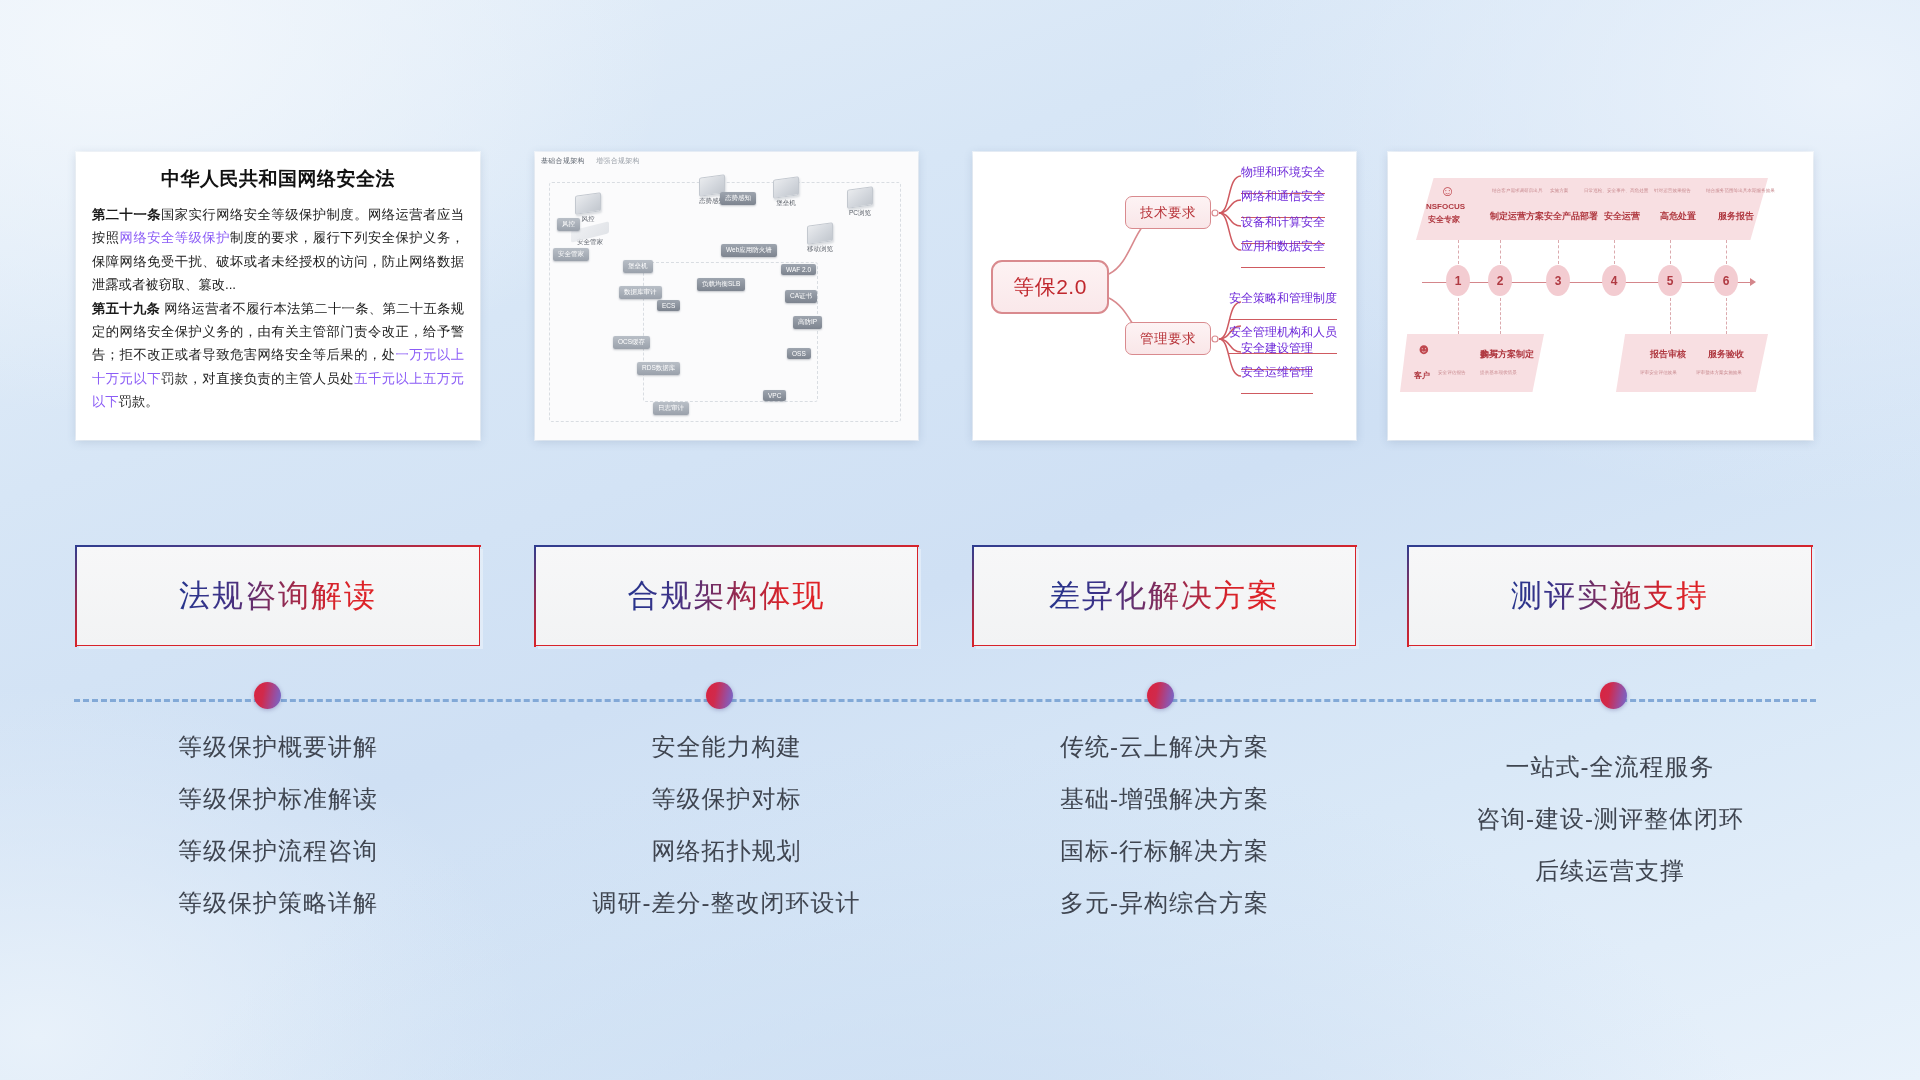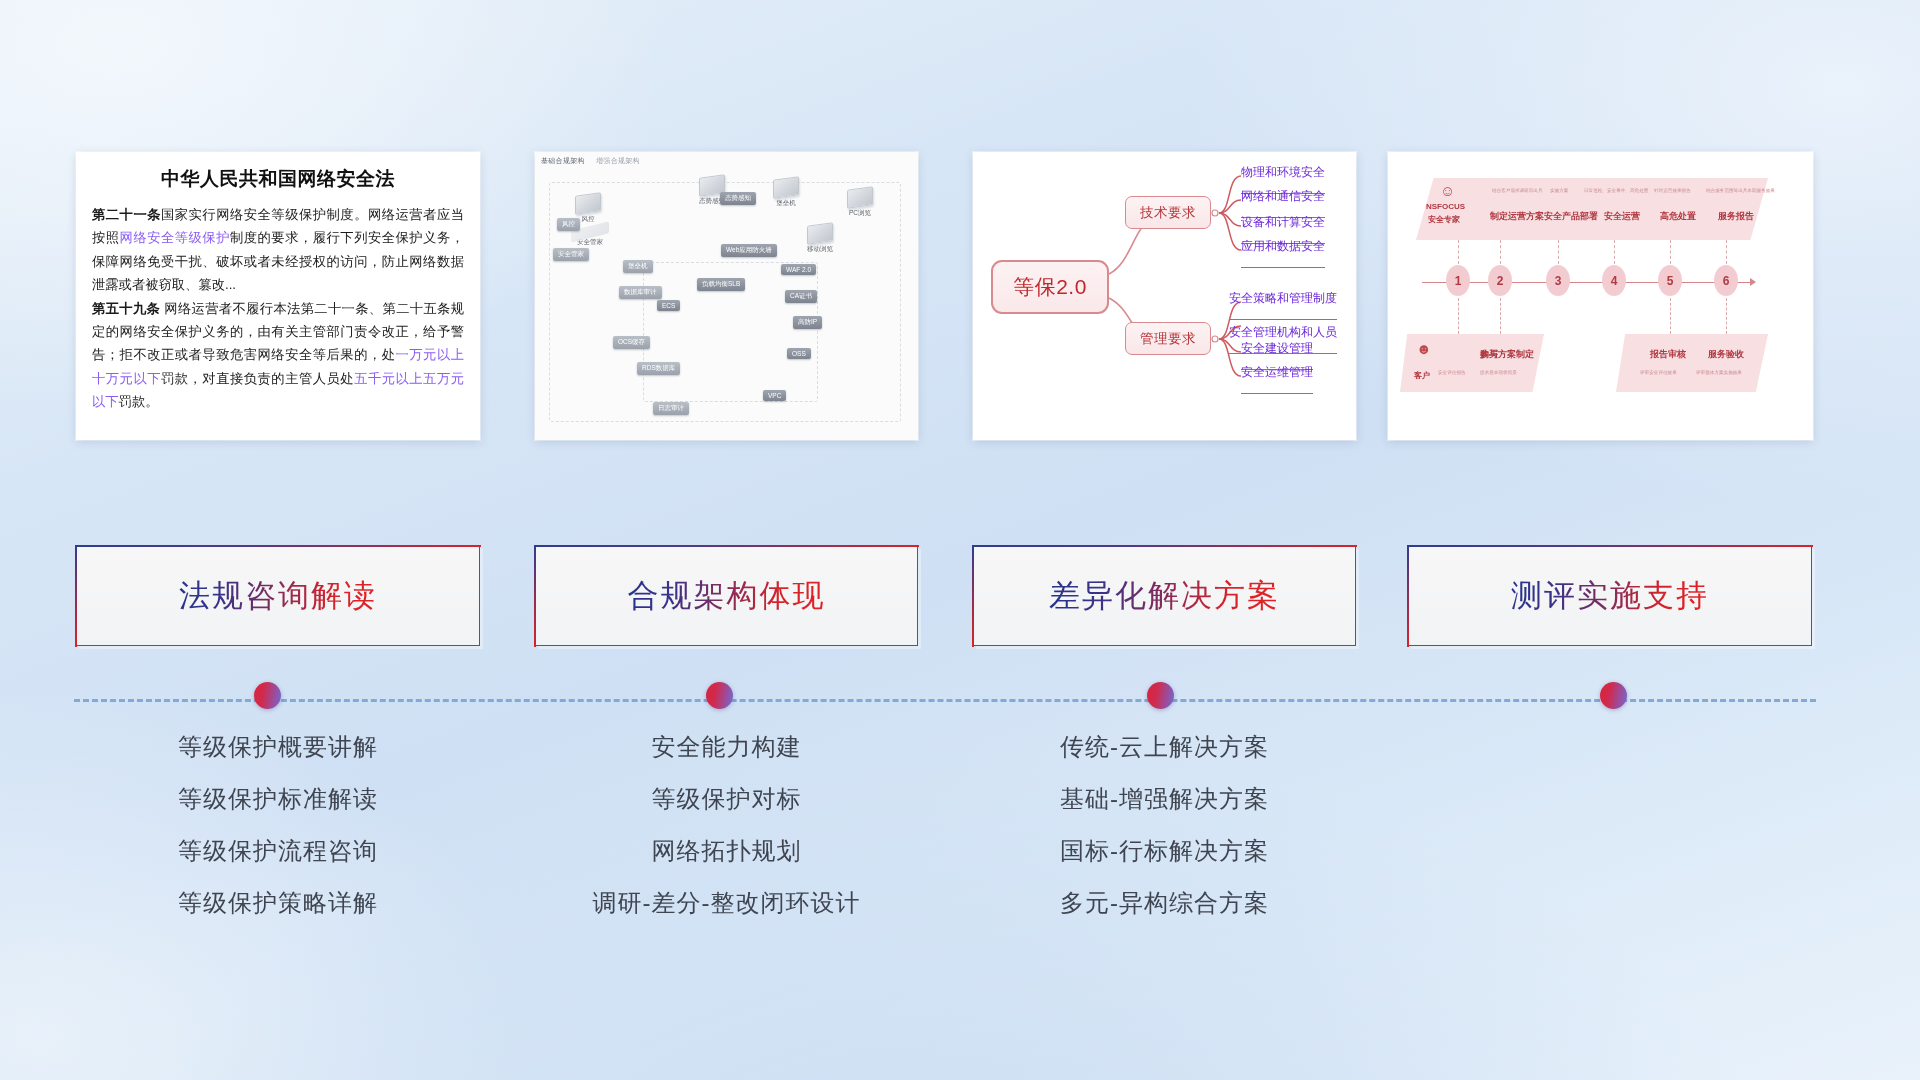--- a/index.html
+++ b/index.html
@@ -364,15 +364,20 @@
       <div class="li">等级保护对标</div>
       <div class="li">网络拓扑规划</div>
       <div class="li">调研-差分-整改闭环设计</div>
     </div>
     <div class="list" id="l3">
       <div class="li">传统-云上解决方案</div>
       <div class="li">基础-增强解决方案</div>
       <div class="li">国标-行标解决方案</div>
       <div class="li">多元-异构综合方案</div>
     </div>
+    <div class="list" id="l4">
+      <div class="li">一站式-全流程服务</div>
+      <div class="li">咨询-建设-测评整体闭环</div>
+      <div class="li">后续运营支撑</div>
+    </div>
   </div>
 
 </div>
 
 </body></html>

